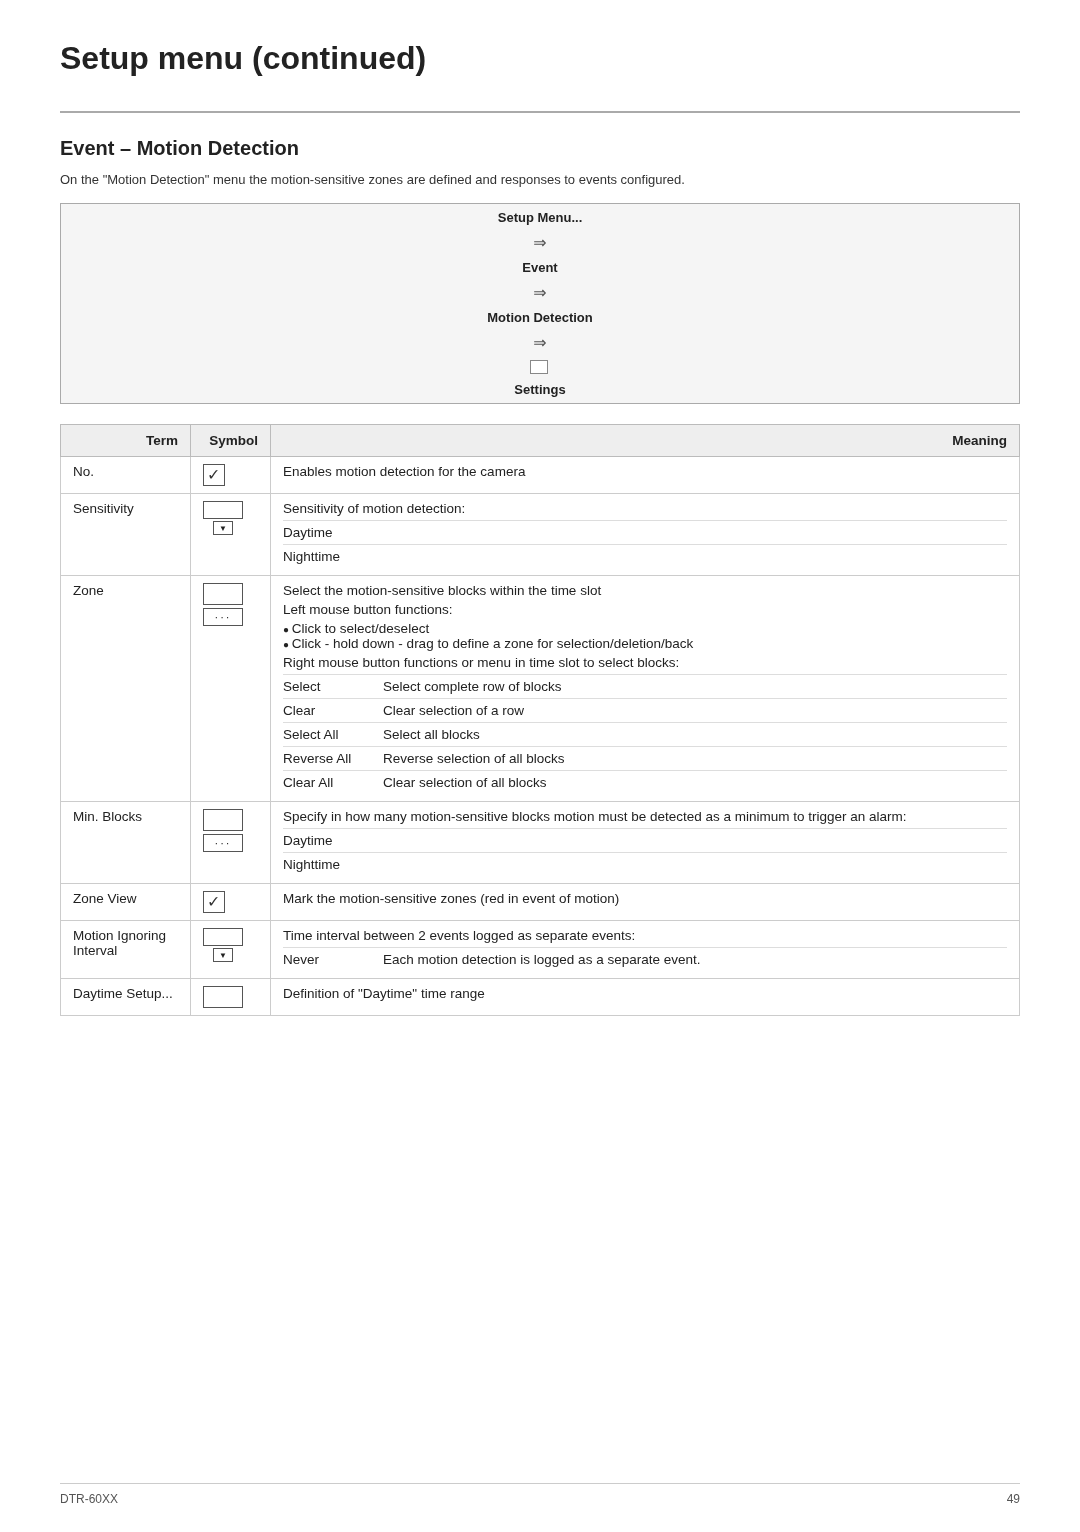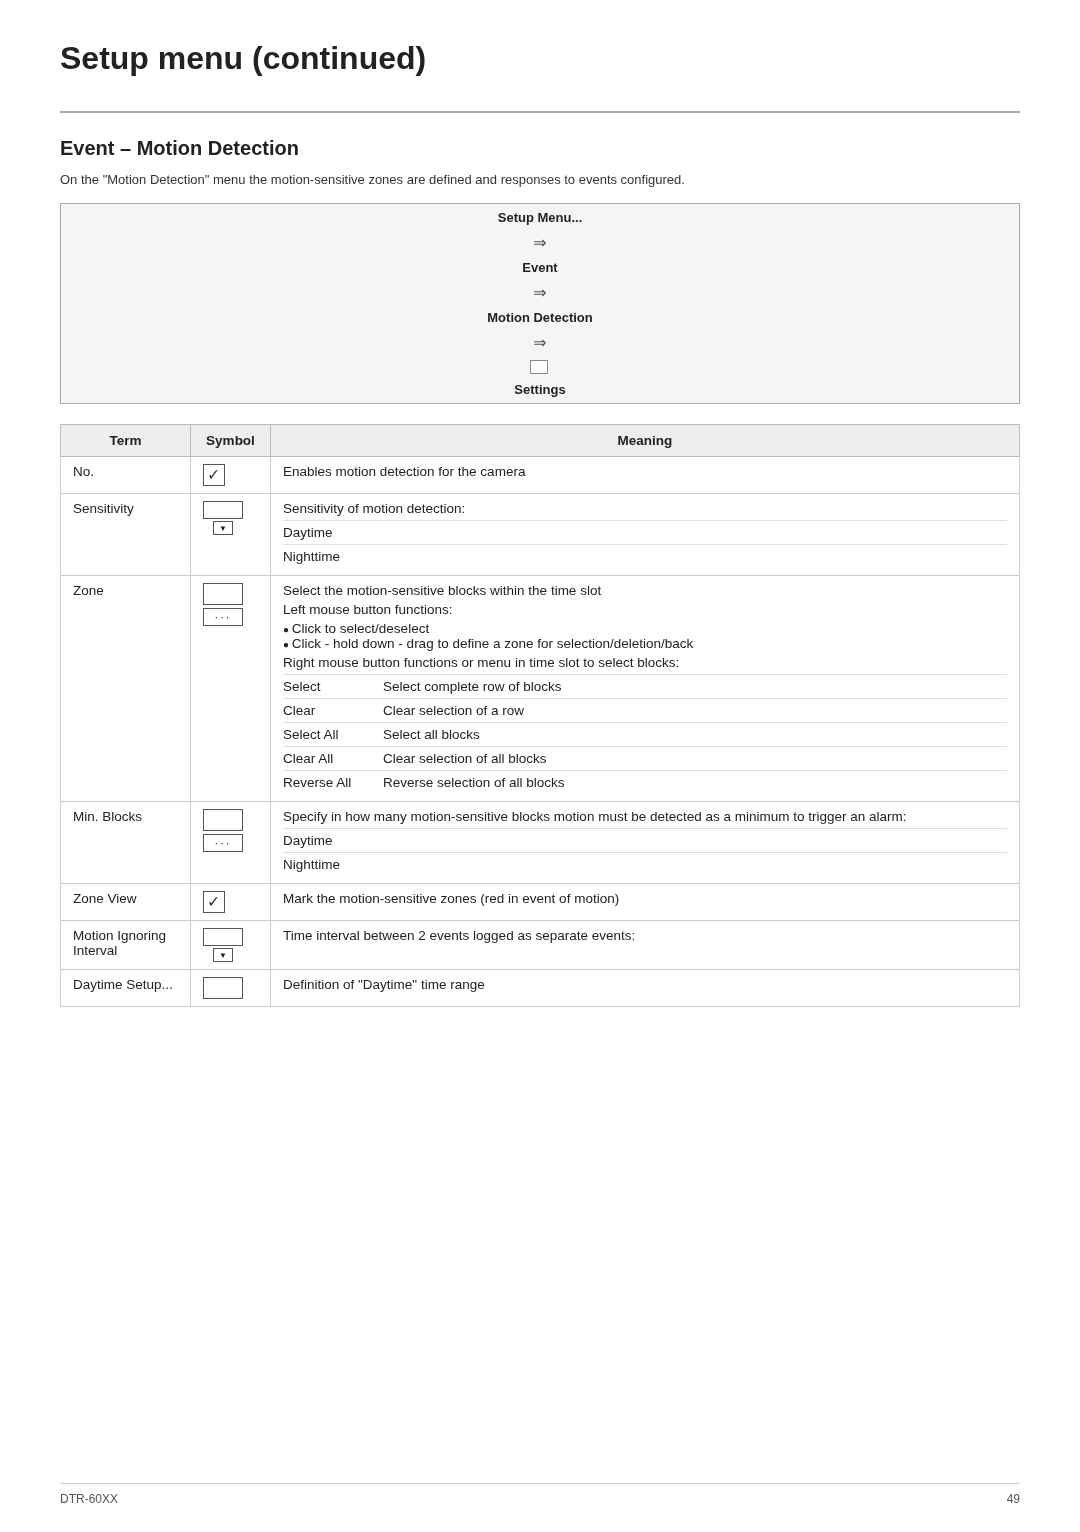--- a/index.html
+++ b/index.html
@@ -60,21 +60,21 @@
     
     .main-table {
       width: 100%;
       border-collapse: collapse;
       font-size: 13.5px;
     }
     .main-table th {
       background: #eee;
       border: 1px solid #bbb;
       padding: 8px 12px;
-      text-align: center;
+      text-align: right;
       font-weight: bold;
     }
     .main-table td {
       border: 1px solid #ccc;
       padding: 7px 12px;
       vertical-align: top;
     }
     .col-term { width: 130px; }
     .col-symbol { width: 80px; }
     .col-meaning { }
@@ -265,26 +265,26 @@
           </tr>
           <tr>
             <td class="sub-col-1">Clear</td>
             <td>Clear selection of a row</td>
           </tr>
           <tr>
             <td class="sub-col-1">Select All</td>
             <td>Select all blocks</td>
           </tr>
           <tr>
+            <td class="sub-col-1">Reverse All</td>
+            <td>Reverse selection of all blocks</td>
+          </tr>
+          <tr>
             <td class="sub-col-1">Clear All</td>
             <td>Clear selection of all blocks</td>
-          </tr>
-          <tr>
-            <td class="sub-col-1">Reverse All</td>
-            <td>Reverse selection of all blocks</td>
           </tr>
         </tbody>
           </table>
       </td>
     </tr>
 
     <tr>
       <td>Min. Blocks</td>
       <td>
         <div class="sym-button-group">
@@ -318,20 +318,28 @@
     <tr>
       <td>Motion Ignoring Interval</td>
       <td>
         <div class="sym-dropdown">
           <div class="sym-dropdown-box"></div>
           <div class="sym-dropdown-arrow">▼</div>
         </div>
       </td>
       <td>
         <div>Time interval between 2 events logged as separate events:</div>
+        <table class="sub-table">
+          <tbody>
+              <tr>
+            <td class="sub-col-1">Never</td>
+            <td>Each motion detection is logged as a separate event.</td>
+          </tr>
+        </tbody>
+          </table>
       </td>
     </tr>
 
     <tr>
       <td>Daytime Setup...</td>
       <td>
         <div class="sym-rect"></div>
       </td>
       <td>Definition of "Daytime" time range</td>
     </tr>

